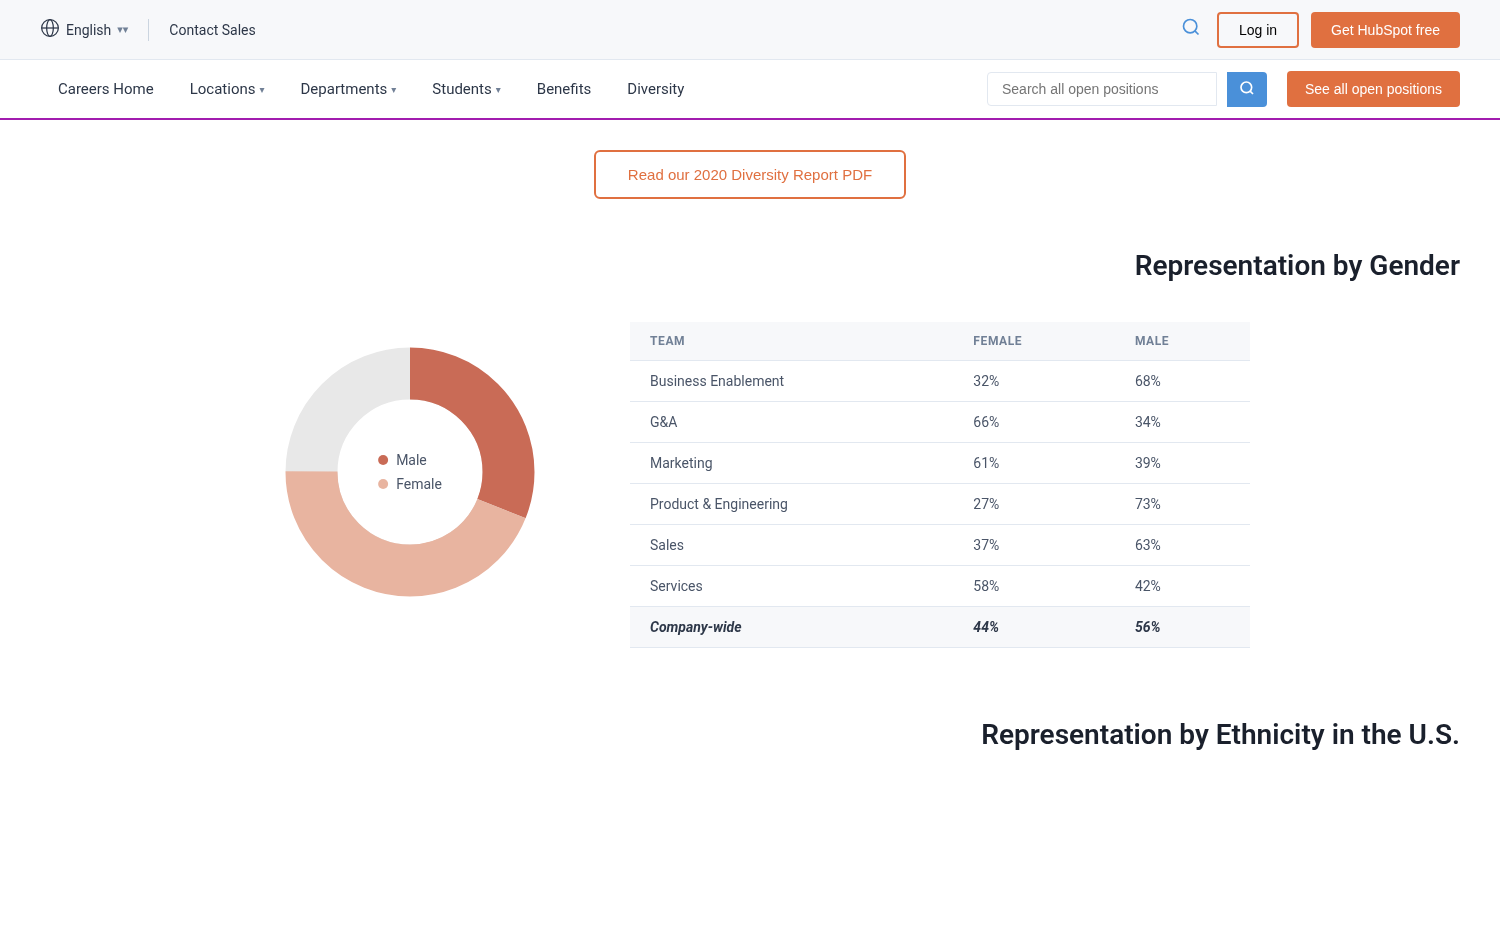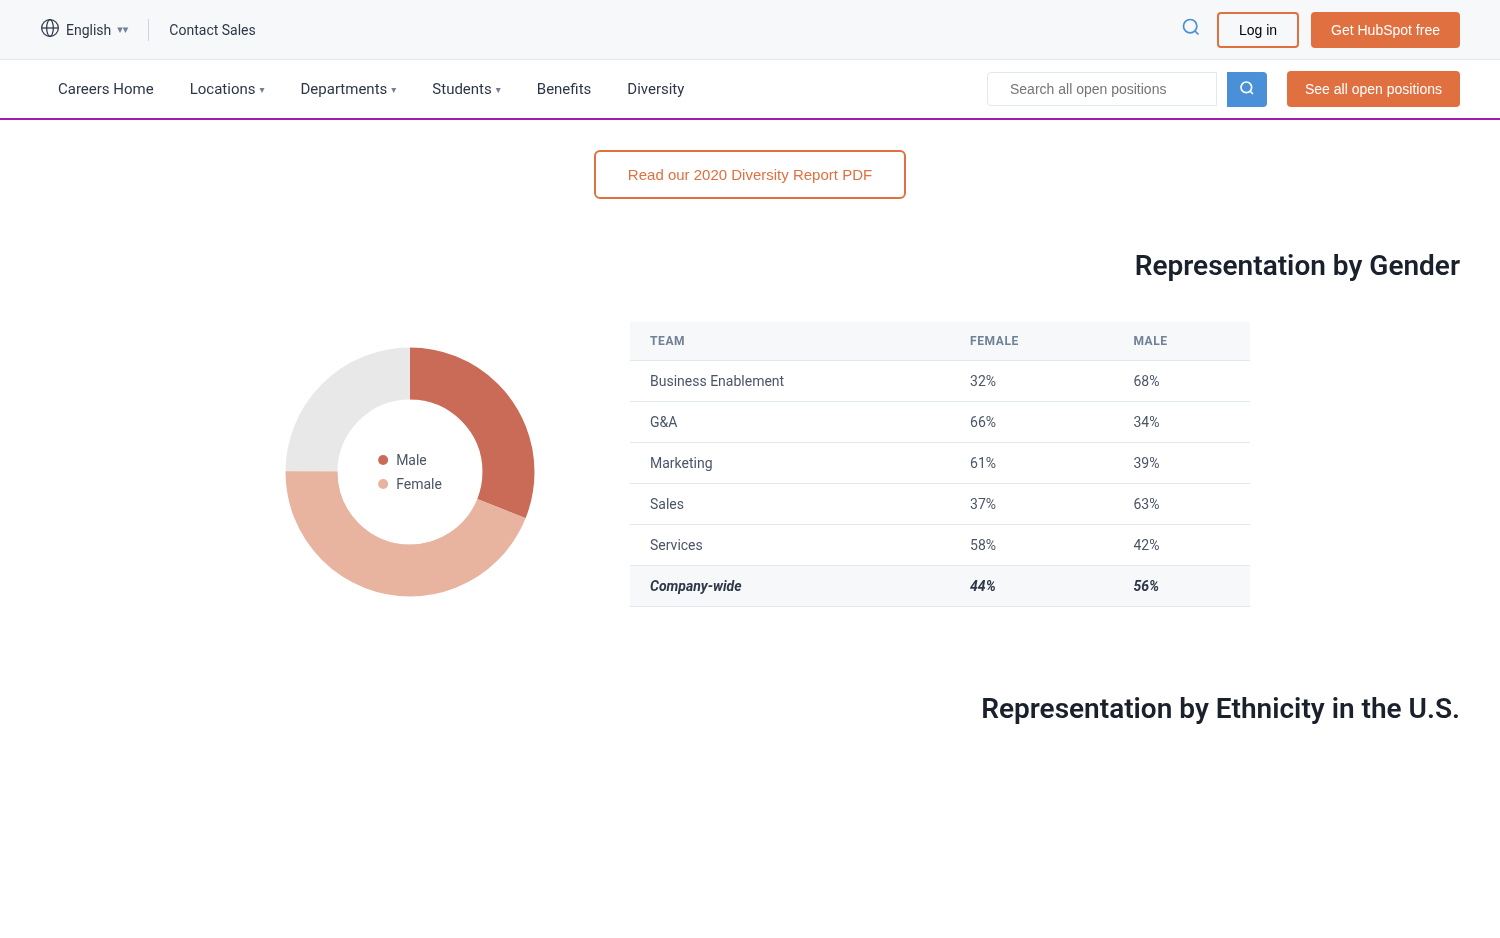--- a/index.html
+++ b/index.html
@@ -101,21 +101,21 @@
     }
     .nav-search {
       margin-left: auto;
       display: flex;
       align-items: center;
       gap: 10px;
     }
     .nav-search-input {
       border: 1px solid #e2e8f0;
       border-radius: 4px 0 0 4px;
-      padding: 8px 22px;
+      padding: 8px 14px;
       font-size: 14px;
       width: 230px;
       outline: none;
       color: #718096;
     }
     .nav-search-btn {
       background: #4a90d9;
       border: none;
       padding: 8px 12px;
       border-radius: 0 4px 4px 0;
@@ -380,20 +380,25 @@
               <td>G&amp;A</td>
               <td>66%</td>
               <td>34%</td>
             </tr>
             <tr>
               <td>Marketing</td>
               <td>61%</td>
               <td>39%</td>
             </tr>
             <tr>
+              <td>Product &amp; Engineering</td>
+              <td>27%</td>
+              <td>73%</td>
+            </tr>
+            <tr>
               <td>Sales</td>
               <td>37%</td>
               <td>63%</td>
             </tr>
             <tr>
               <td>Services</td>
               <td>58%</td>
               <td>42%</td>
             </tr>
             <tr style="background: rgb(247, 248, 250);">

